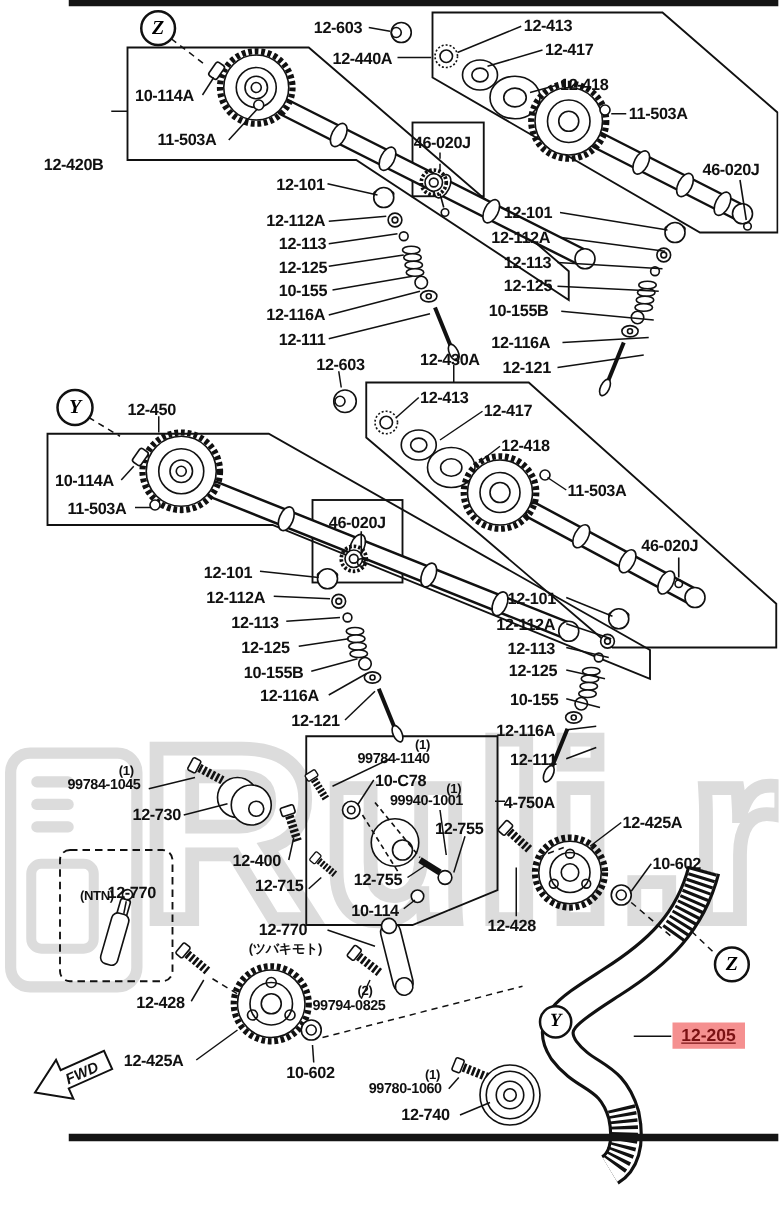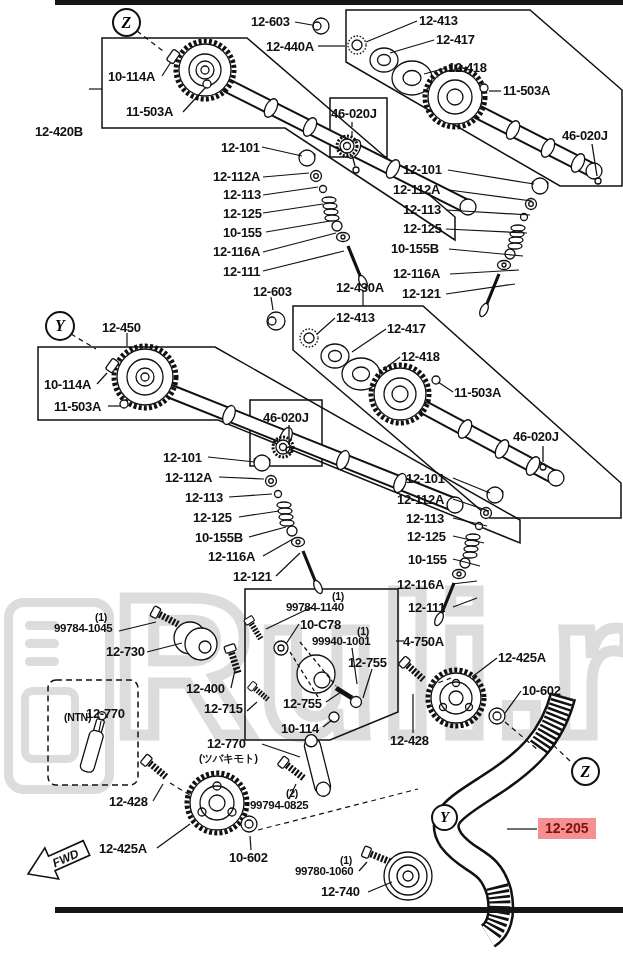--- a/index.html
+++ b/index.html
@@ -411,21 +411,21 @@
       <div class="lbl" style="left: 99px; top: 841px;">12-425A</div>
       <div class="lbl" style="left: 229px; top: 850px;">10-602</div>
       <div class="lbl sm" style="left: 286px; top: 787px;">(2)</div>
       <div class="lbl sm2" style="left: 250px; top: 799px;">99794-0825</div>
       <div class="lbl sm" style="left: 340px; top: 854px;">(1)</div>
       <div class="lbl sm2" style="left: 295px; top: 865px;">99780-1060</div>
       <div class="lbl" style="left: 321px; top: 884px;">12-740</div>
       <div class="lbl" style="left: 390px; top: 733px;">12-428</div>
       <div class="lbl" style="left: 498px; top: 650px;">12-425A</div>
       <div class="lbl" style="left: 522px; top: 683px;">10-602</div>
-      <div class="lbl hl" style="left: 538px; top: 818px;">12-205</div>
+      <div class="lbl hl" style="left: 538px; top: 818px; text-decoration: underline;">12-205</div>
     </div>
 
   <div class="co" style="left:112px;top:8px;width:25px;height:25px;font-size:16px">Z</div>
   <div class="co" style="left:45px;top:311px;width:26px;height:26px;font-size:16px">Y</div>
   <div class="co" style="left:431px;top:804px;width:23px;height:23px;font-size:15px">Y</div>
   <div class="co" style="left:571px;top:757px;width:25px;height:25px;font-size:16px">Z</div>
 
 </div>
 
 </body></html>

